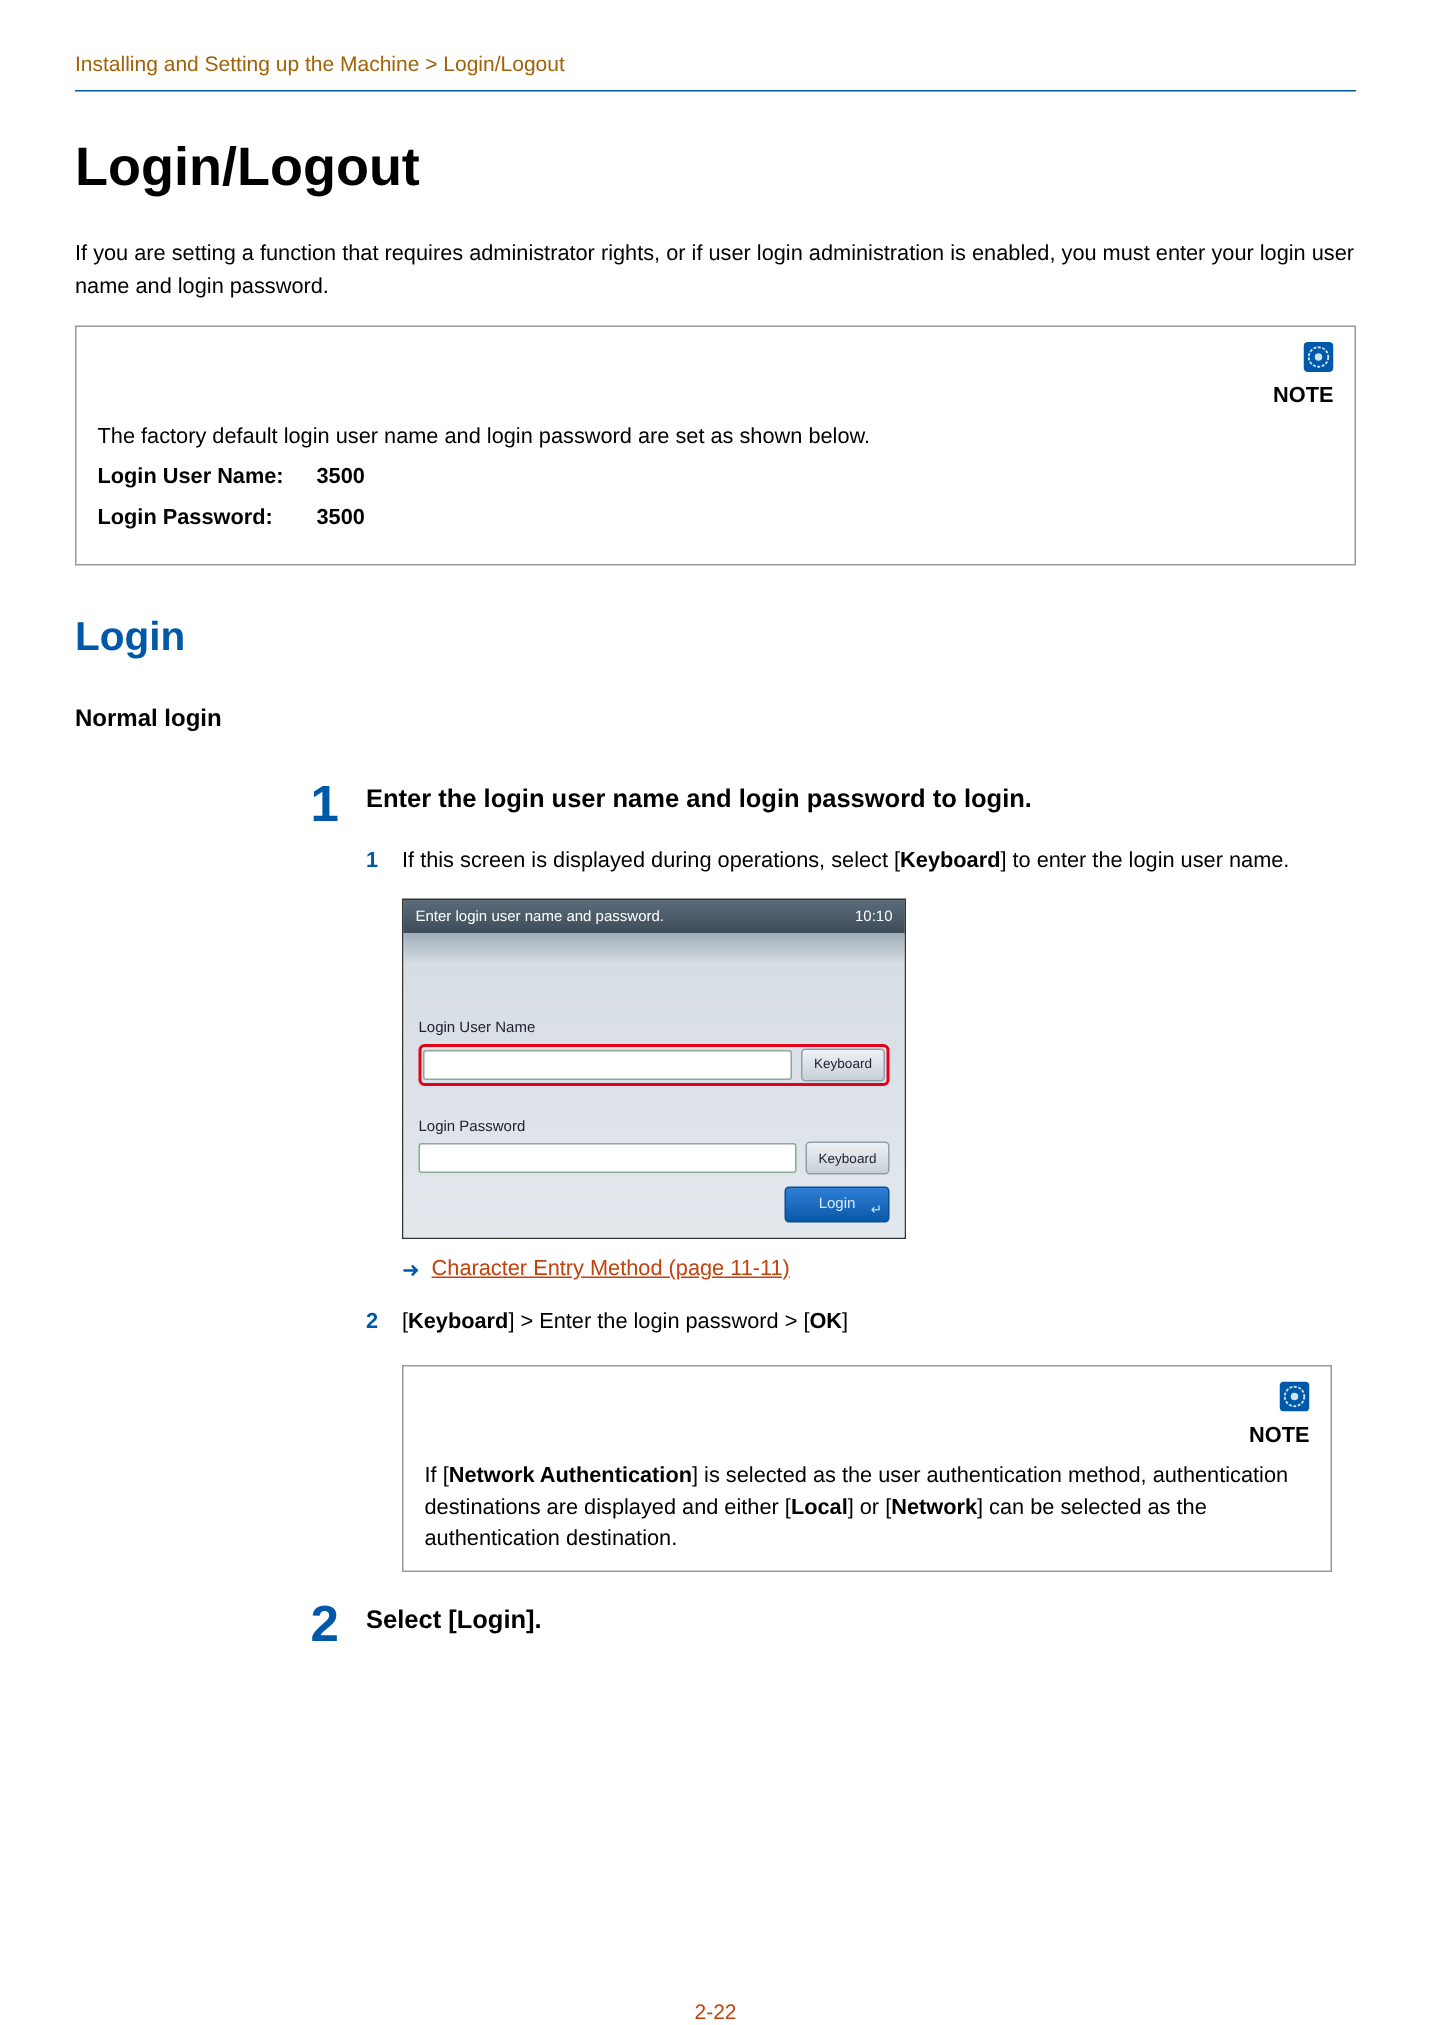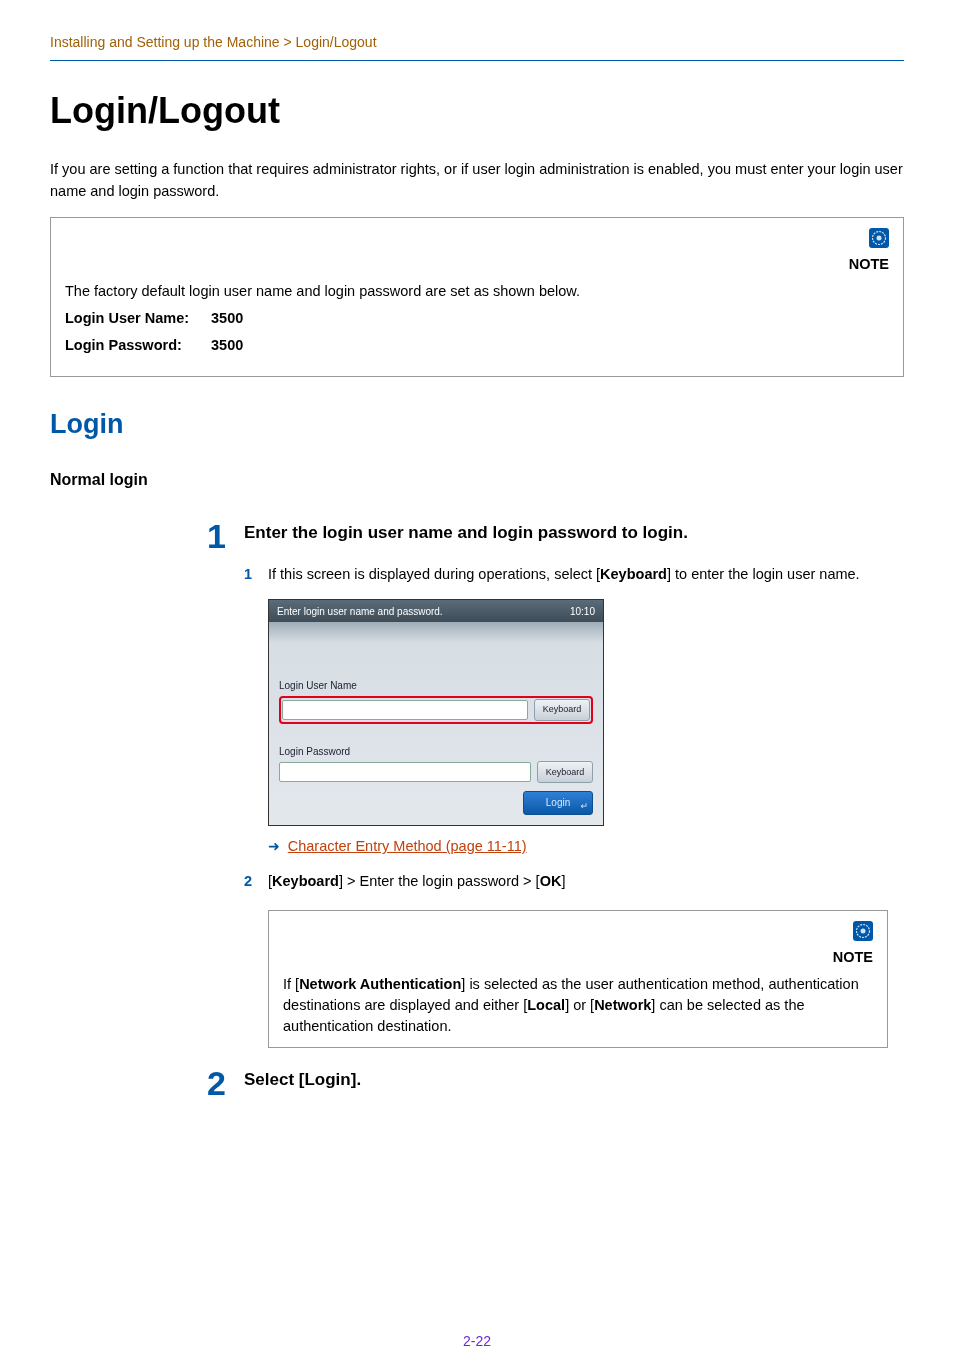--- a/index.html
+++ b/index.html
@@ -221,21 +221,21 @@
       padding: 10px 14px;
       margin: 18px 0 0 24px;
       width: 620px;
       max-width: 100%;
     }
     .page-num {
       text-align: center;
       margin-top: 220px;
       margin-bottom: 30px;
       font-size: 14px;
-      color: #6d28d9;
+      color: #c2410c;
     }
     .bold { font-weight: bold; }
   </style>
 </head>
 <body>
 
 <div class="page">
   <div class="breadcrumb">Installing and Setting up the Machine &gt; Login/Logout</div>
   <hr class="hr-blue">
 

